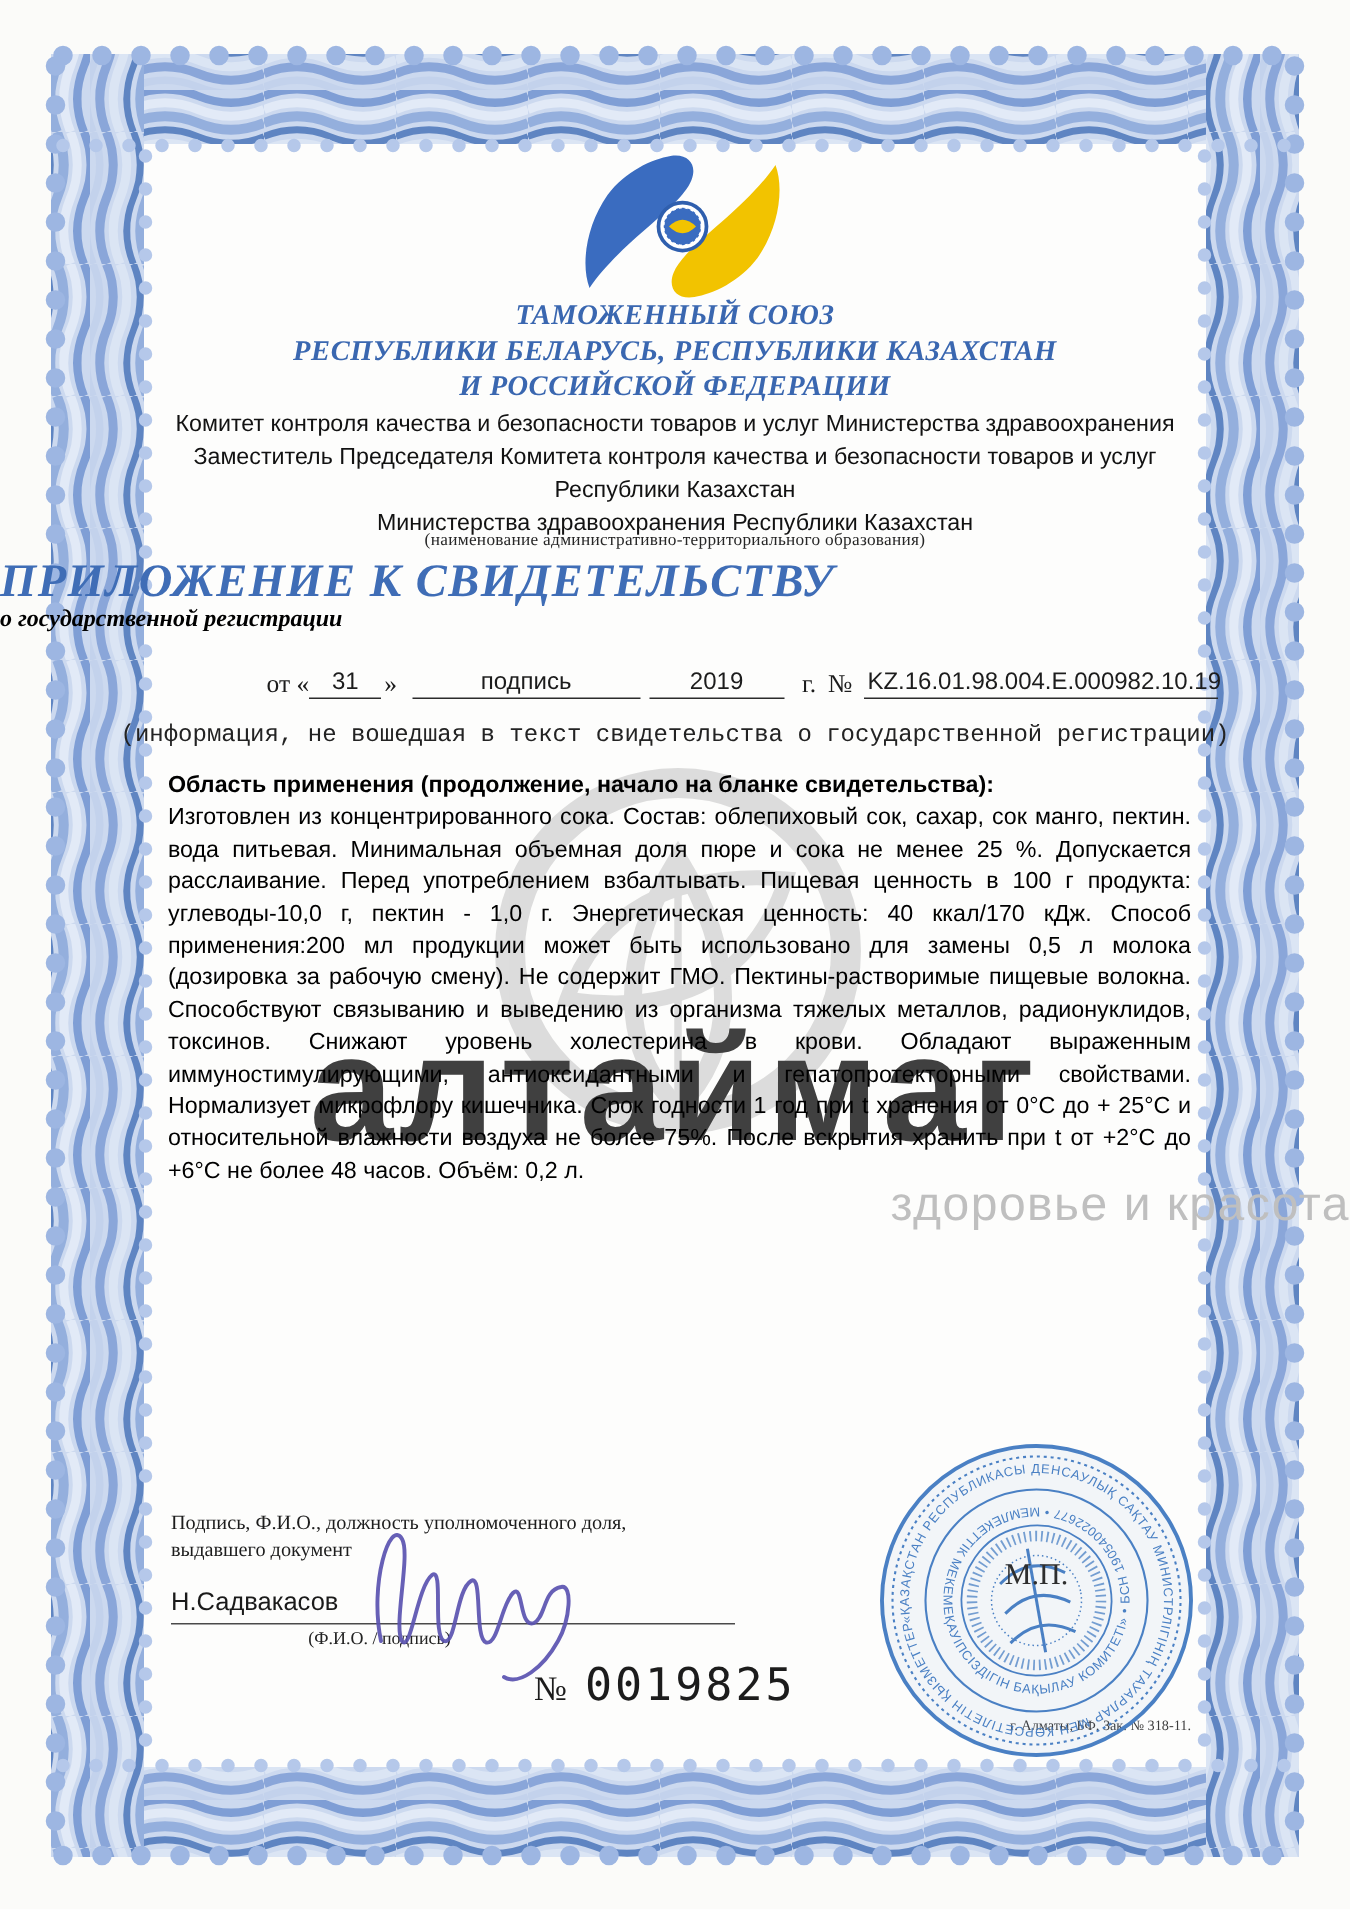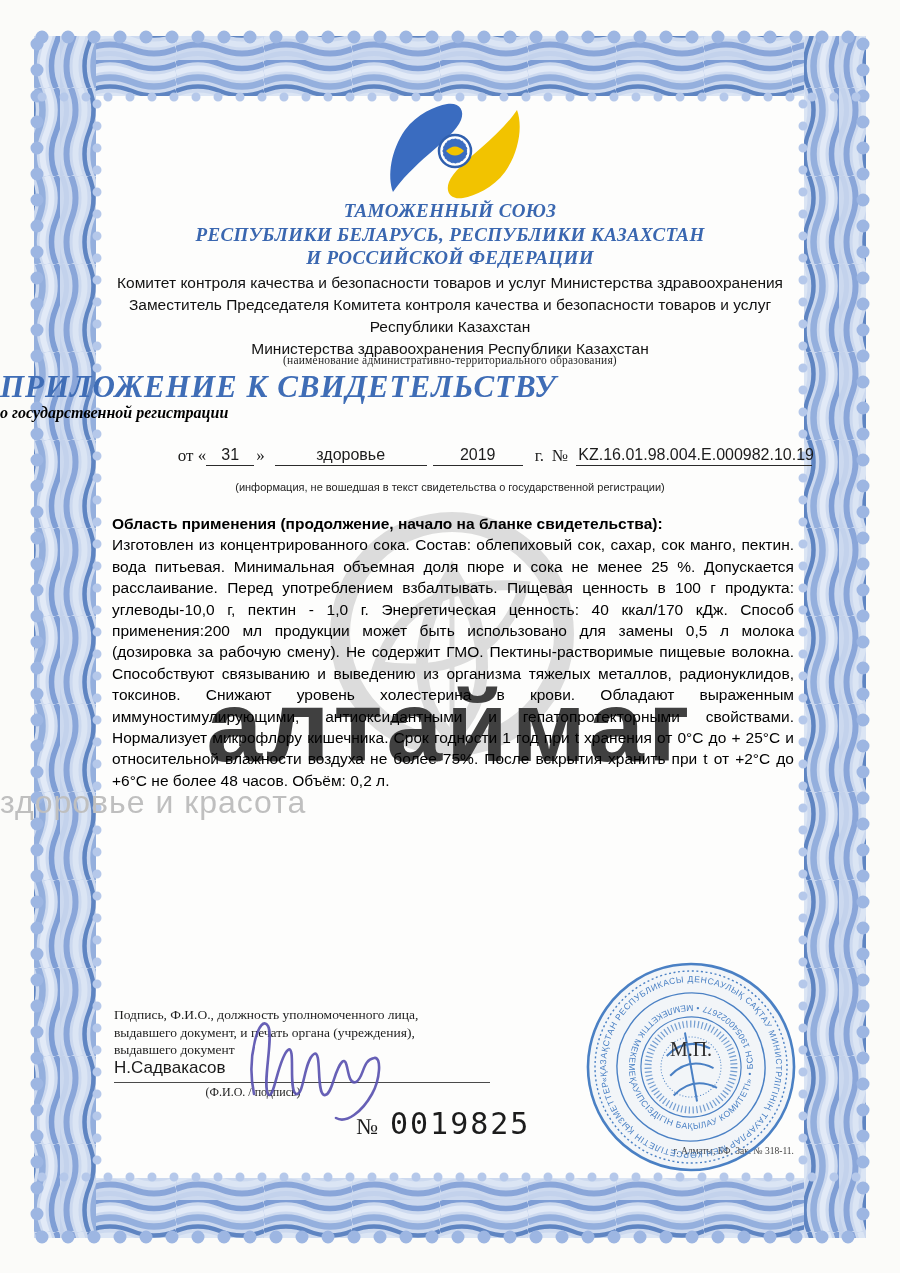--- a/index.html
+++ b/index.html
@@ -19,32 +19,32 @@
   .title-sub{left:0;right:0;top:404px;text-align:left;font-family:"Liberation Serif",serif;
              font-style:italic;font-weight:bold;color:#000000;font-size:16px;}
 
   
   .date-row{left:140px;right:50px;top:446px;display:flex;align-items:flex-end;justify-content:center;
             font-family:"Liberation Serif",serif;font-size:17px;color:#1c1c1c;}
   .date-row .u{border-bottom:1.5px solid #2b2b2b;text-align:center;
                font-family:"Liberation Sans",sans-serif;font-size:16px;padding:0 2px 1px 2px;}
   .dr-day{width:44px;} .dr-month{width:148px;} .dr-year{width:86px;margin-left:6px;} .dr-num{width:232px;font-size:15.5px;}
   .dr-q{margin:0 10px 0 2px;} .dr-g{margin:0 8px 0 12px;} .dr-no{margin-right:8px;}
-  .date-caption{left:0;right:0;top:481px;text-align:center;font-family:Liberation Sans, sans-serif;
-                font-size:11px;color:#232323;}
+  .date-caption{left:0;right:0;top:481px;text-align:center;font-family:Liberation Mono, monospace;
+                font-size:16px;color:#232323;}
 
   
   .body-block{left:112px;top:513px;width:682px;font-size:15.5px;line-height:21.4px;color:#000000;}
   .body-head{font-weight:bold;}
   .body-text{text-align:justify;}
 
   
   .wm-brand{left:0;right:0;top:676px;text-align:center;font-weight:bold;font-size:100px;line-height:100px;
             color:#404040;letter-spacing:4px;}
-  .wm-tagline{left:0;right:0;top:784px;text-align:left;font-size:32px;color:#bfbfbf;letter-spacing:1px;}
+  .wm-tagline{left:0;right:0;top:784px;text-align:right;font-size:32px;color:#bfbfbf;letter-spacing:1px;}
 
   
   .sig-note{left:114px;top:1006px;font-family:"Liberation Serif",serif;font-size:13.5px;line-height:17.5px;color:#1d1d1d;}
   .sig-underline{left:114px;top:1058px;width:376px;height:24px;border-bottom:1.6px solid #4a4a4a;
                  font-size:17px;color:#1a1a1a;}
   .sig-caption{left:148px;top:1085px;width:210px;text-align:center;font-family:"Liberation Serif",serif;
                font-size:12px;color:#222;}
   .doc-number{left:356px;top:1106px;display:flex;align-items:baseline;gap:12px;color:#1c1c1c;}
   .doc-number .no-sign{font-family:"Liberation Serif",serif;font-size:23px;}
   .doc-number .no-digits{font-family:"DejaVu Sans Mono",monospace;font-size:30px;letter-spacing:2px;}
@@ -134,36 +134,35 @@
   </div>
   <div class="abs z3 auth-caption">(наименование административно-территориального образования)</div>
 
   <div class="abs z3 title-main">ПРИЛОЖЕНИЕ К СВИДЕТЕЛЬСТВУ</div>
   <div class="abs z3 title-sub">о государственной регистрации</div>
 
   <div class="abs z3 date-row">
     <span>от «</span>
     <span class="u dr-day">31</span>
     <span class="dr-q">»</span>
-    <span class="u dr-month">здоровье</span>
+    <span class="u dr-month">подпись</span>
     <span class="u dr-year">2019</span>
     <span class="dr-g">г.</span>
     <span class="dr-no">№</span>
     <span class="u dr-num">KZ.16.01.98.004.E.000982.10.19</span>
   </div>
   <div class="abs z3 date-caption">(информация, не вошедшая в текст свидетельства о государственной регистрации)</div>
 
   <div class="abs z3 body-block">
     <div class="body-head">Область применения (продолжение, начало на бланке свидетельства):</div>
     <div class="body-text">Изготовлен из концентрированного сока. Состав: облепиховый сок, сахар, сок манго, пектин. вода питьевая. Минимальная объемная доля пюре и сока не менее 25 %. Допускается расслаивание. Перед употреблением взбалтывать. Пищевая ценность в 100 г продукта: углеводы-10,0 г, пектин - 1,0 г. Энергетическая ценность: 40 ккал/170 кДж. Способ применения:200 мл продукции может быть использовано для замены 0,5 л молока (дозировка за рабочую смену). Не содержит ГМО. Пектины-растворимые пищевые волокна. Способствуют связыванию и выведению из организма тяжелых металлов, радионуклидов, токсинов. Снижают уровень холестерина в крови. Обладают выраженным иммуностимулирующими, антиоксидантными и гепатопротекторными свойствами. Нормализует микрофлору кишечника. Срок годности 1 год при t хранения от 0°С до + 25°С и относительной влажности воздуха не более 75%. После вскрытия хранить при t от +2°С до +6°С не более 48 часов. Объём: 0,2 л.</div>
   </div>
 
   <div class="abs z3 sig-note">
-    <div>Подпись, Ф.И.О., должность уполномоченного лица,</div>
-    <div>выдавшего документ, и печать органа (учреждения),</div>
+    <div>Подпись, Ф.И.О., должность уполномоченного доля,</div>
     <div>выдавшего документ</div>
   </div>
   <div class="abs z3 sig-underline">
     <span>Н.Садвакасов</span>
   </div>
   <div class="abs z3 sig-caption">(Ф.И.О. / подпись)</div>
 
   <svg class="abs z4" style="left:232px;top:996px;" width="190" height="140" viewBox="0 0 190 140" aria-hidden="true">
     <path d="M22,98 C14,60 28,16 36,30 C42,40 30,88 36,98 C42,106 46,62 56,54 C64,48 56,94 64,98
              C72,101 72,64 82,58 C90,53 84,96 92,99 C100,101 102,74 110,66 C117,59 114,90 124,86

